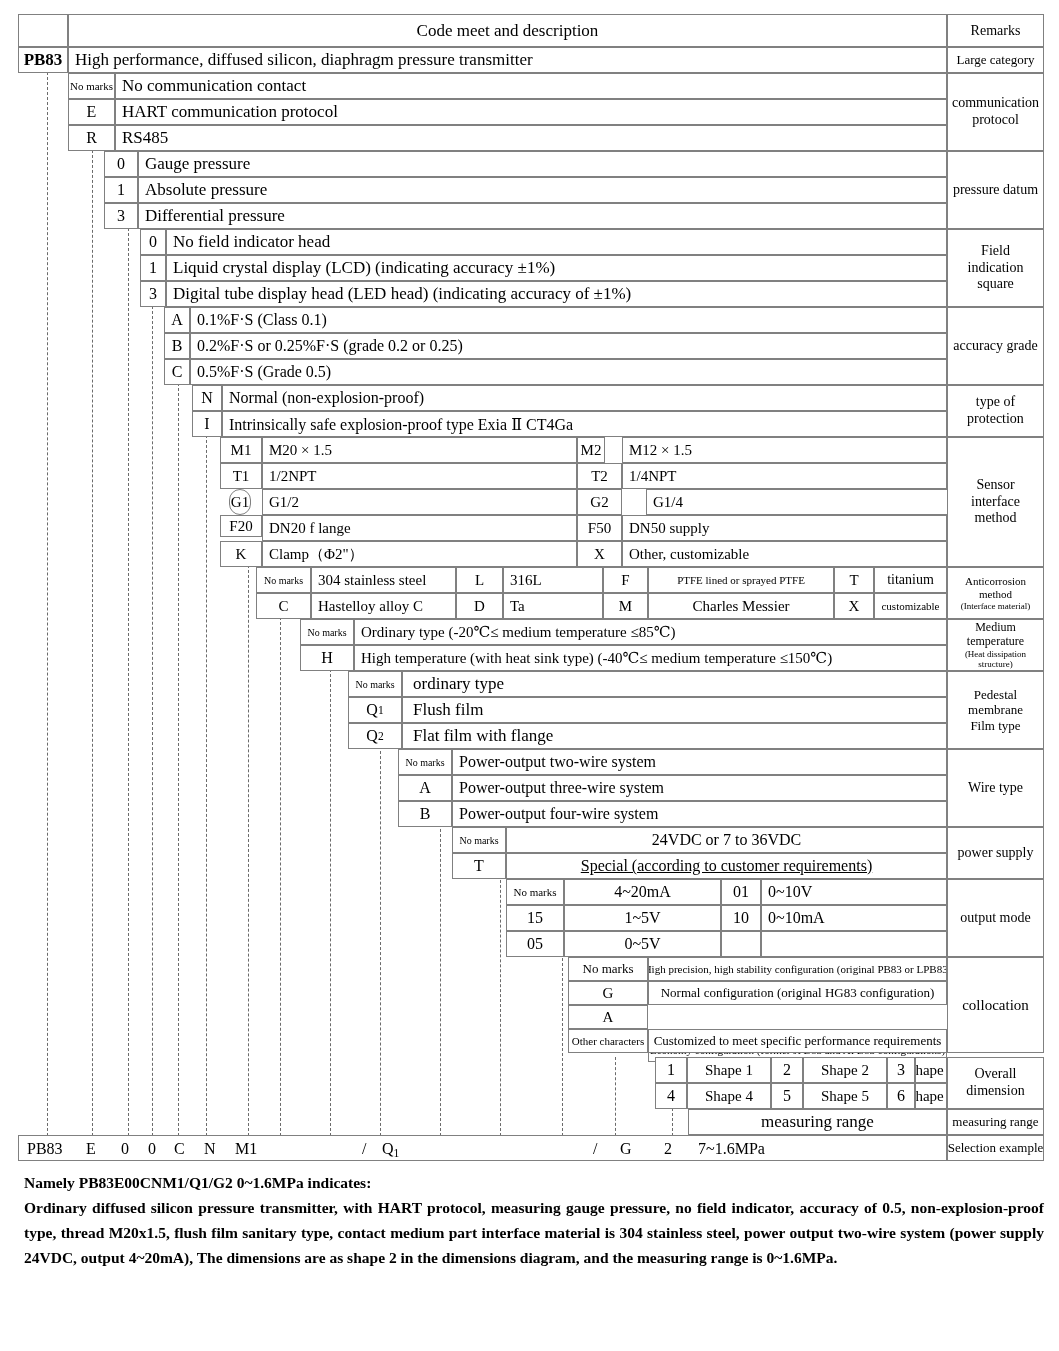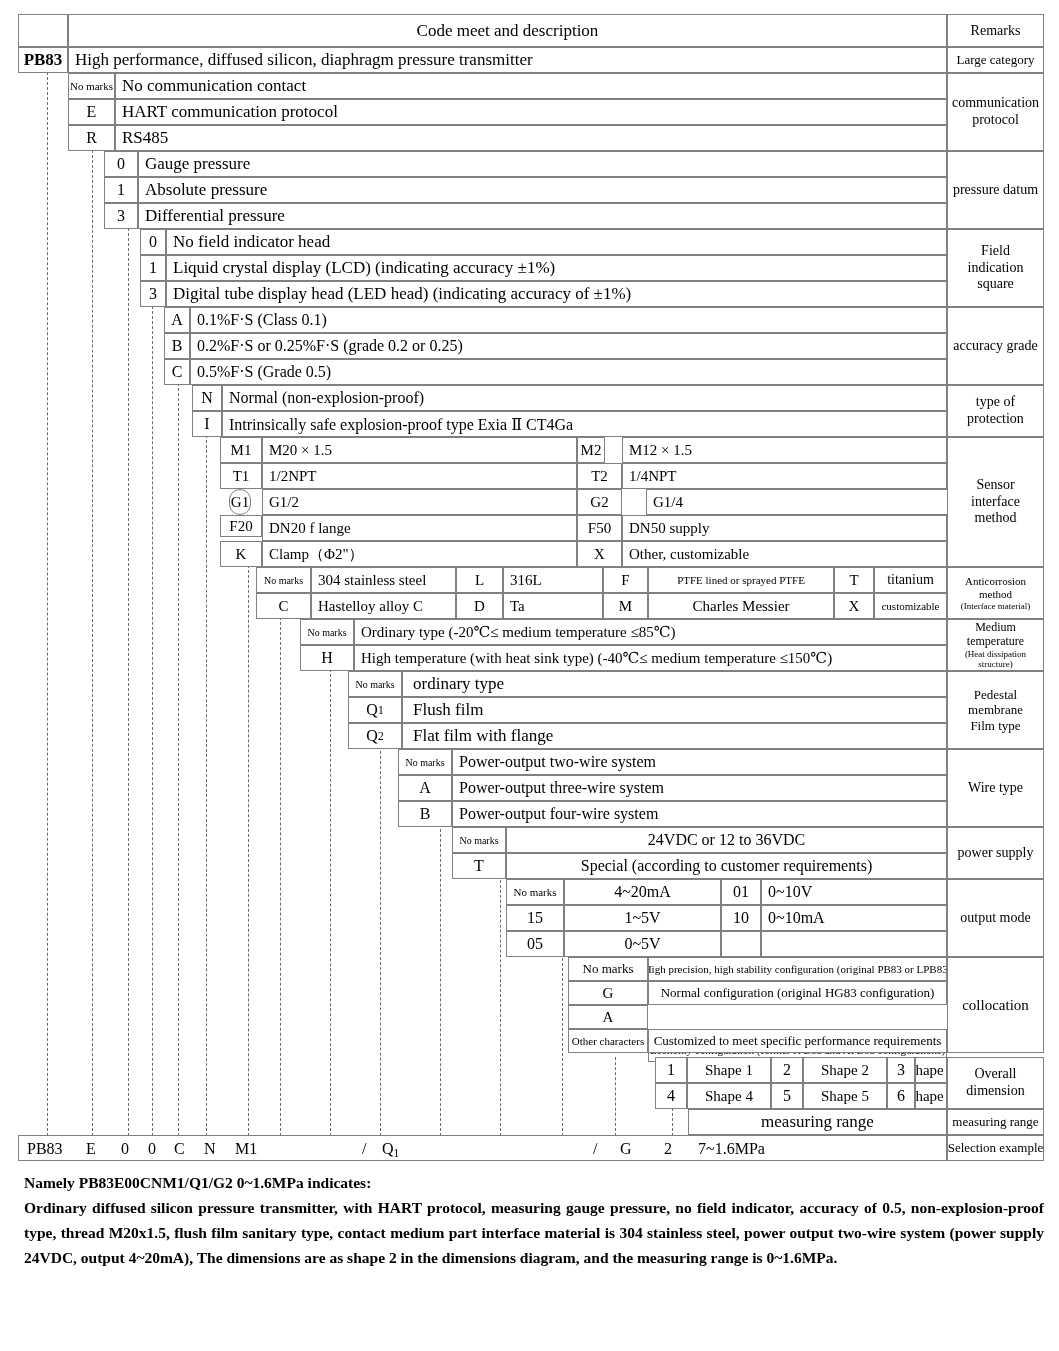--- a/index.html
+++ b/index.html
@@ -215,23 +215,23 @@
 
   <div class="c ctr f10" style="left:398px;top:749px;width:54px;height:26px;">No marks</div>
   <div class="c lft pl f16" style="left:452px;top:749px;width:495px;height:26px;">Power-output two-wire system</div>
   <div class="c ctr f16" style="left:398px;top:775px;width:54px;height:26px;">A</div>
   <div class="c lft pl f16" style="left:452px;top:775px;width:495px;height:26px;">Power-output three-wire system</div>
   <div class="c ctr f16" style="left:398px;top:801px;width:54px;height:26px;">B</div>
   <div class="c lft pl f16" style="left:452px;top:801px;width:495px;height:26px;">Power-output four-wire system</div>
   <div class="c ctr f14" style="left:947px;top:749px;width:97px;height:78px;">Wire type</div>
 
   <div class="c ctr f10" style="left:452px;top:827px;width:54px;height:26px;">No marks</div>
-  <div class="c ctr f16" style="left:506px;top:827px;width:441px;height:26px;">24VDC or 12 to 36VDC</div>
+  <div class="c ctr f16" style="left:506px;top:827px;width:441px;height:26px;">24VDC or 7 to 36VDC</div>
   <div class="c ctr f16" style="left:452px;top:853px;width:54px;height:26px;">T</div>
-  <div class="c ctr f16" style="left:506px;top:853px;width:441px;height:26px;">Special (according to customer requirements)</div>
+  <div class="c ctr f16" style="left:506px;top:853px;width:441px;height:26px;text-decoration:underline;">Special (according to customer requirements)</div>
   <div class="c ctr f14" style="left:947px;top:827px;width:97px;height:52px;">power supply</div>
 
   <div class="c ctr f11" style="left:506px;top:879px;width:58px;height:26px;">No marks</div>
   <div class="c ctr f16" style="left:564px;top:879px;width:157px;height:26px;">4~20mA</div>
   <div class="c ctr f16" style="left:721px;top:879px;width:40px;height:26px;">01</div>
   <div class="c lft pl f16" style="left:761px;top:879px;width:186px;height:26px;">0~10V</div>
 
   <div class="c ctr f16" style="left:506px;top:905px;width:58px;height:26px;">15</div>
   <div class="c ctr f16" style="left:564px;top:905px;width:157px;height:26px;">1~5V</div>
   <div class="c ctr f16" style="left:721px;top:905px;width:40px;height:26px;">10</div>

